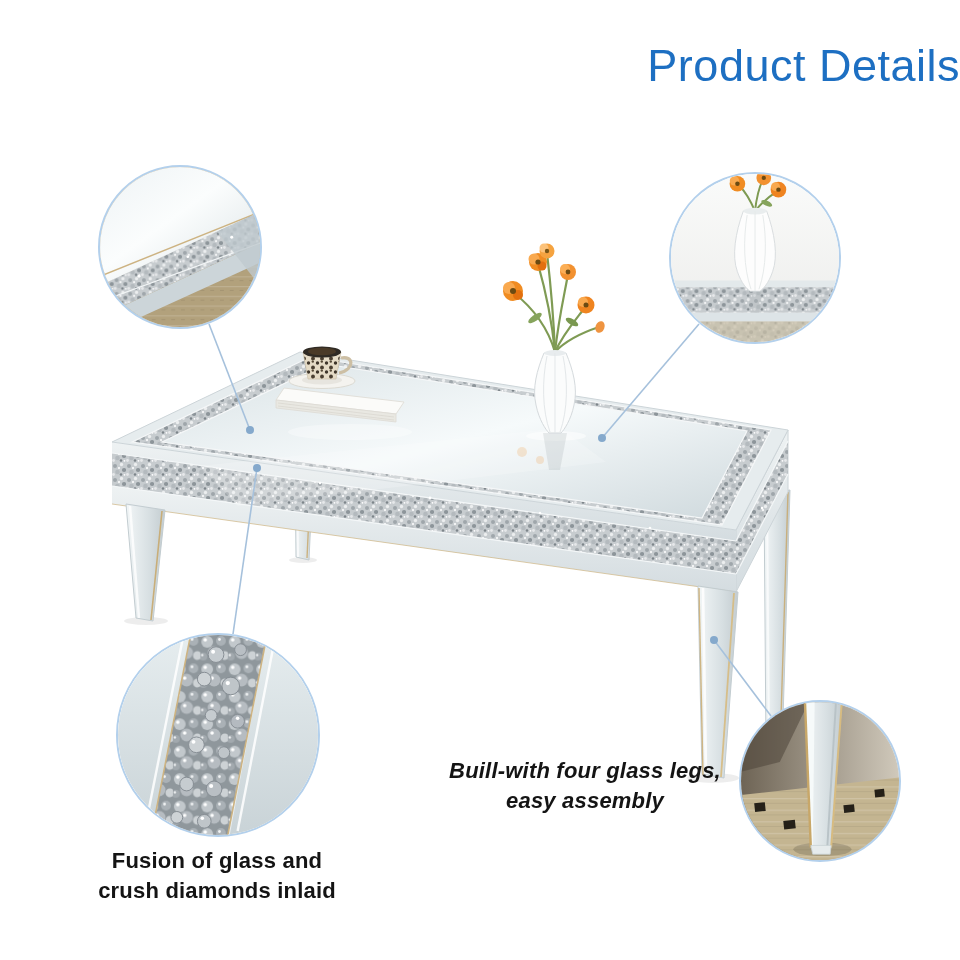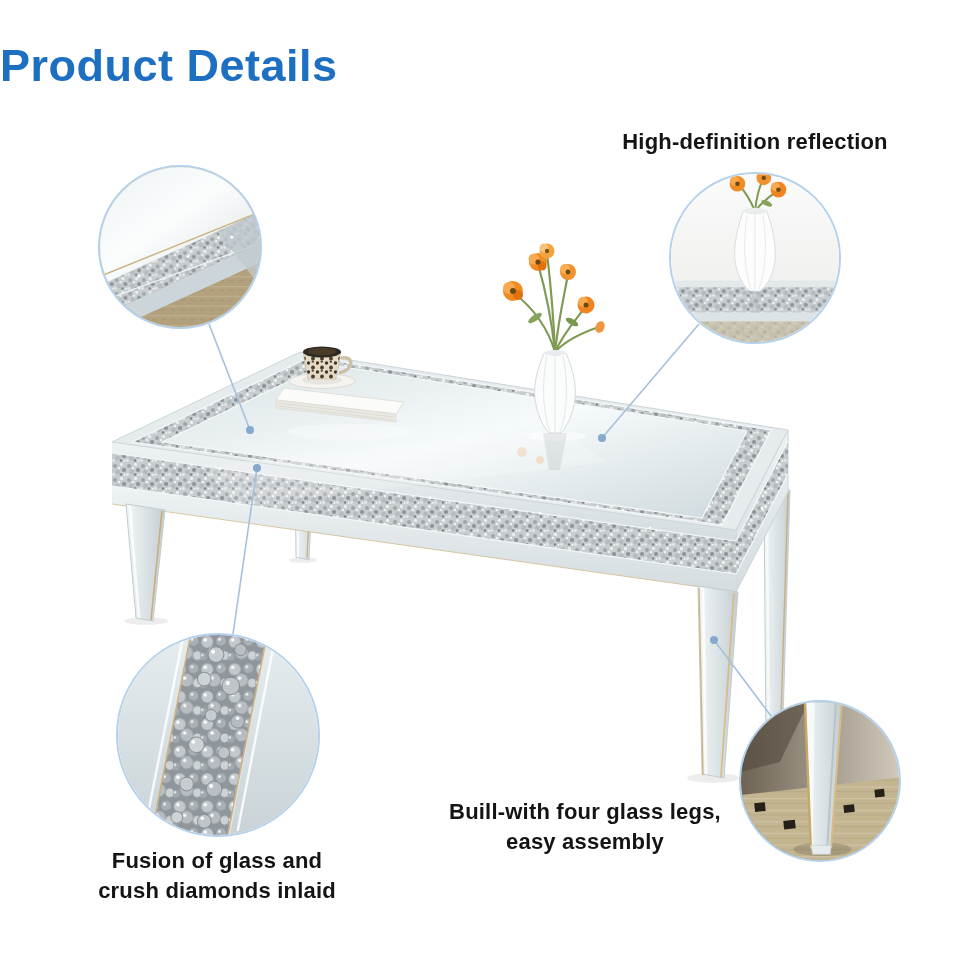--- a/index.html
+++ b/index.html
@@ -1,24 +1,24 @@
 <!DOCTYPE html>
 <html><head>
 <meta charset="utf-8">
 <style>
   html,body{margin:0;padding:0;background:#ffffff;}
   .page{position:relative;width:960px;height:960px;background:#ffffff;overflow:hidden;
         font-family:"Liberation Sans",sans-serif;}
-  .title{position:absolute;top:40px;left:0;right:0;text-align:left;
-         font-size:45px;font-weight:700;color:#1d6fc2;letter-spacing:.5px;z-index:3;}
+  .title{position:absolute;top:40px;left:0;right:0;text-align:right;
+         font-size:45px;font-weight:400;color:#1d6fc2;letter-spacing:.5px;z-index:3;}
   .label{position:absolute;font-size:22px;font-weight:700;color:#141414;text-align:center;
          white-space:pre-line;line-height:1.36;letter-spacing:.2px;z-index:3;}
   .label-reflection{top:127px;left:555px;width:400px;}
   .label-corners{top:221px;left:272px;width:320px;}
-  .label-legs{top:797px;left:405px;width:360px;}
+  .label-legs{top:756px;left:405px;width:360px;font-style:italic;}
   .label-diamonds{top:846px;left:37px;width:360px;}
   .scene{position:absolute;inset:0;z-index:1;}
   .callout{position:absolute;border-radius:50%;border:2px solid #b3d0ec;overflow:hidden;
            background:#fff;z-index:2;box-sizing:border-box;}
   .callout svg{display:block;width:100%;height:100%;}
   .c1{left:98px;top:165px;width:164px;height:164px;}
   .c2{left:669px;top:172px;width:172px;height:172px;}
   .c3{left:116px;top:633px;width:204px;height:204px;}
   .c4{left:739px;top:700px;width:162px;height:162px;}
   .defs-svg{position:absolute;width:0;height:0;overflow:hidden;}
@@ -355,19 +355,18 @@
         <polygon points="66,0 104,0 93,150 72,150" fill="url(#legG)" stroke="#c2ccd0" stroke-width="1"></polygon>
         <polygon points="66,0 76,0 74,150 72,150" fill="#f8fbfc" opacity=".85"></polygon>
         <line x1="98" y1="0" x2="89" y2="150" stroke="#b9c3c7" stroke-width="2"></line>
         <line x1="66" y1="0" x2="72" y2="150" stroke="#c8a768" stroke-width="2.5"></line>
         <line x1="104" y1="0" x2="93" y2="150" stroke="#d7bb80" stroke-width="2"></line>
         <polygon points="72,148 93,148 92,157 74,157" fill="#e6ebec" stroke="#c9d2d5" stroke-width=".8"></polygon>
       </g>
     </svg>
   </div>
 
-  <div class="label label-reflection">High-definition reflection</div>
   <div class="label label-legs">Buill-with four glass legs,
 easy assembly</div>
   <div class="label label-diamonds">Fusion of glass and
 crush diamonds inlaid</div>
 
 </div>
 
 </body></html>

